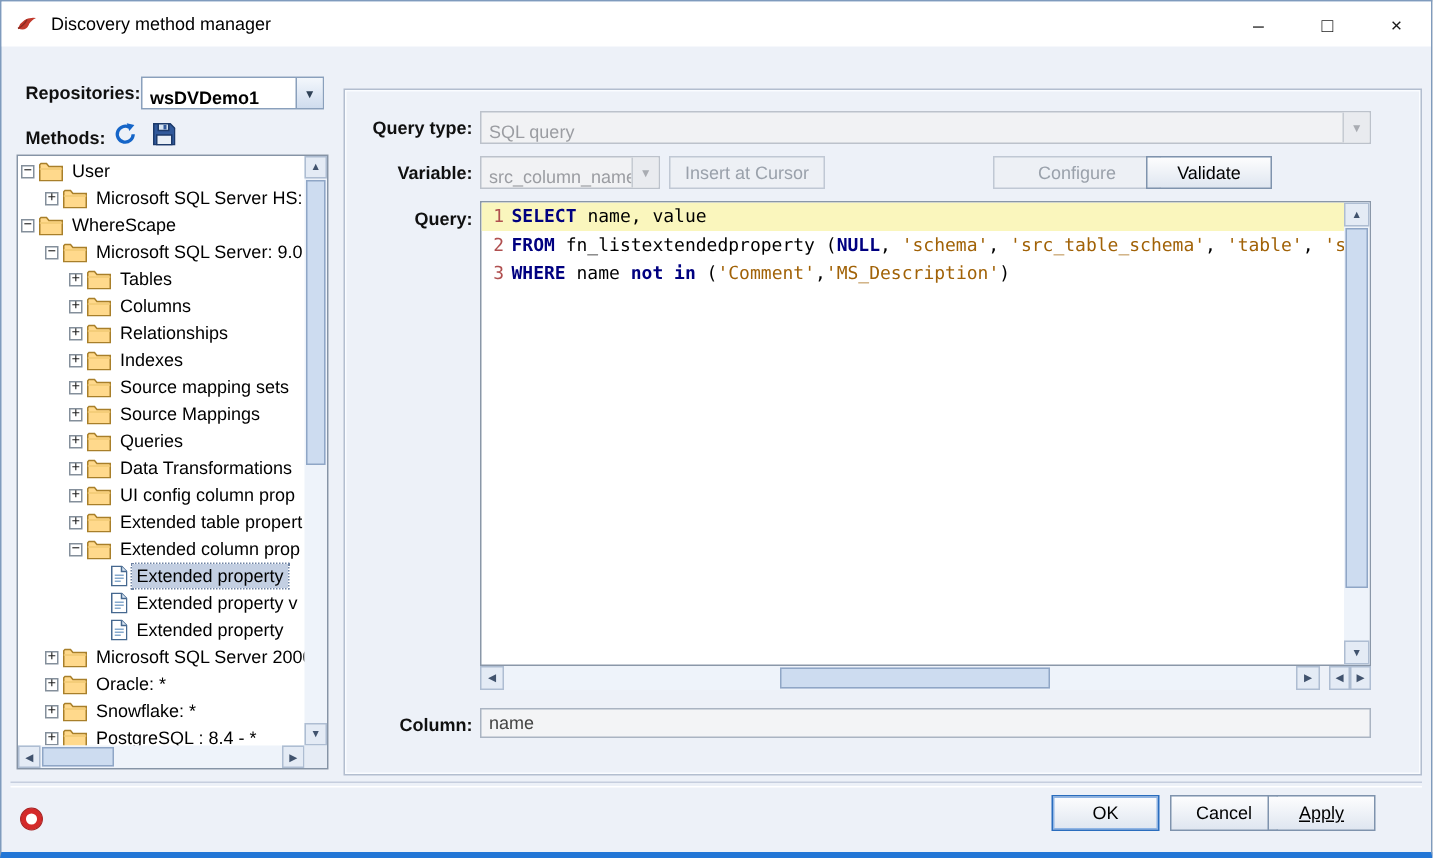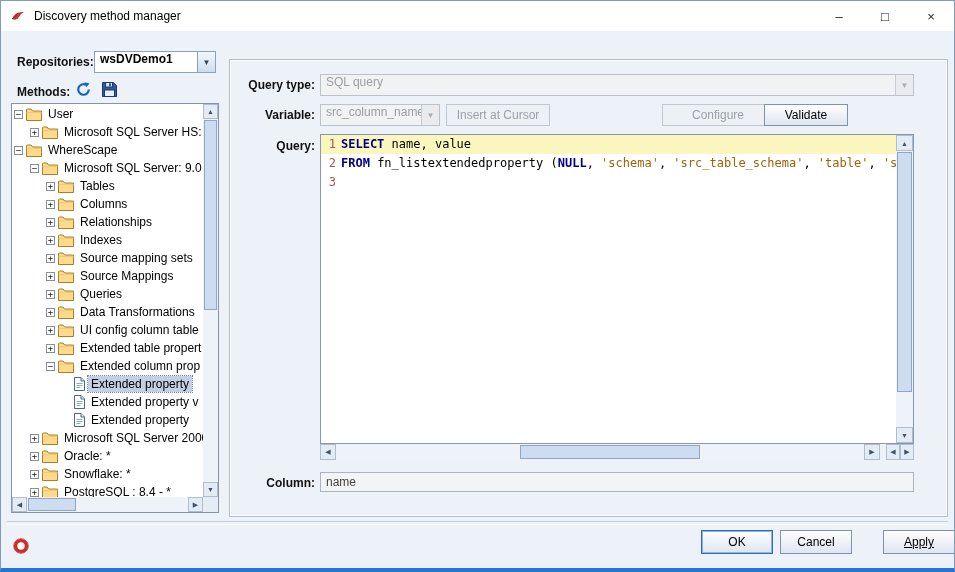--- a/index.html
+++ b/index.html
@@ -8,21 +8,21 @@
 
   
   .titlebar{position:absolute;top:0;left:0;right:0;height:30px;background:#ffffff;}
   .app-icon{position:absolute;left:9px;top:7px;width:16px;height:16px;}
   .title{position:absolute;left:33px;top:8px;font-size:12px;color:#000;}
   .win-controls{position:absolute;right:0;top:0;height:30px;display:flex;}
   .win-btn{width:46px;height:30px;display:flex;align-items:center;justify-content:center;font-size:13px;color:#1a1a1a;cursor:default;}
 
   
   .frm-label{position:absolute;font-size:12px;font-weight:bold;color:#101010;white-space:nowrap;text-align:center;}
-  .combo{position:absolute;height:22px;box-sizing:border-box;background:#fff;border:1px solid #8aa0bc;display:flex;align-items:flex-start;font-size:12px;}
+  .combo{position:absolute;height:22px;box-sizing:border-box;background:#fff;border:1px solid #8aa0bc;display:flex;align-items:flex-end;font-size:12px;}
   .combo .val{flex:1;padding:0 5px;white-space:nowrap;overflow:hidden;color:#000;}
   .combo .val.bold{font-weight:bold;}
   .combo .arrow{width:17px;align-self:stretch;border-left:1px solid #8aa0bc;background:linear-gradient(#f3f7fc,#cfdcee);display:flex;align-items:center;justify-content:center;font-size:8px;color:#2f4156;}
   .combo.disabled{background:#f1f2f4;border-color:#bcc2cb;}
   .combo.disabled .val{color:#9b9da2;}
   .combo.disabled .arrow{background:#e9ebef;border-color:#c6cbd2;color:#a9acb2;}
   .tool-icon{position:absolute;width:20px;height:20px;display:flex;align-items:center;justify-content:center;}
 
   
   .treebox{position:absolute;left:10px;top:102px;width:208px;height:410px;box-sizing:border-box;background:#fff;border:1px solid #8694a6;}
@@ -72,21 +72,21 @@
   .tok-str{color:#a16207;}
   .tok-plain{color:#000;}
   .textfield{position:absolute;left:90px;top:412px;width:594px;height:20px;box-sizing:border-box;background:#f3f4f6;border:1px solid #aab4c2;font-size:12px;color:#444;padding:2px 5px;}
 
   
   .footer-sep{position:absolute;left:6px;right:6px;top:520px;height:2px;border-top:1px solid #c6cede;border-bottom:1px solid #ffffff;}
   .status-icon{position:absolute;left:12px;top:537px;width:16px;height:16px;}
   .footer-btn{top:529px;width:72px;height:24px;position:absolute;}
   .footer-btn.ok{left:700px;border-color:#2a6dbe;box-shadow:inset 0 0 0 1px #8fb4e4;}
   .footer-btn.cancel{left:779px;}
-  .footer-btn.apply{left:882px;text-decoration:underline;}
+  .footer-btn.apply{left:844px;text-decoration:underline;}
 </style>
 </head>
 <body>
 
 <div class="window">
 
   <div class="titlebar">
     <span class="app-icon">
       <svg width="16" height="16" viewBox="0 0 16 16">
           <path d="M2 11 Q5 3 14 4 Q10 6 9 9 Q7 13 2 11 Z" fill="#c23b2e"></path>
@@ -245,21 +245,21 @@
           <span class="node-label">Data Transformations</span>
         </div>
         <div class="tree-row" style="padding-left: 34px;">
           <span class="expander">+</span>
           <span class="node-icon">
             <svg width="16" height="13" viewBox="0 0 16 13">
               <path d="M0.5 12.5 V1.8 L1.3 1 H5 L6.6 3 H15.5 V12.5 Z" fill="#ffd98c" stroke="#a87f2a"></path>
               <path d="M0.5 4.6 H15.5" stroke="#f0c873" fill="none"></path>
             </svg>
           </span>
-          <span class="node-label">UI config column table</span>
+          <span class="node-label">UI config column prop</span>
         </div>
         <div class="tree-row" style="padding-left: 34px;">
           <span class="expander">+</span>
           <span class="node-icon">
             <svg width="16" height="13" viewBox="0 0 16 13">
               <path d="M0.5 12.5 V1.8 L1.3 1 H5 L6.6 3 H15.5 V12.5 Z" fill="#ffd98c" stroke="#a87f2a"></path>
               <path d="M0.5 4.6 H15.5" stroke="#f0c873" fill="none"></path>
             </svg>
           </span>
           <span class="node-label">Extended table propert</span>
@@ -383,20 +383,21 @@
           <div class="code-line hl">
             <span class="gutter-num">1</span>
             <span class="line-text"><span class="tok-kw">SELECT</span><span class="tok-plain"> name, value</span></span>
           </div>
           <div class="code-line">
             <span class="gutter-num">2</span>
             <span class="line-text"><span class="tok-kw">FROM</span><span class="tok-plain"> fn_listextendedproperty (</span><span class="tok-kw">NULL</span><span class="tok-plain">, </span><span class="tok-str">'schema'</span><span class="tok-plain">, </span><span class="tok-str">'src_table_schema'</span><span class="tok-plain">, </span><span class="tok-str">'table'</span><span class="tok-plain">, </span><span class="tok-str">'src_</span></span>
           </div>
           <div class="code-line">
             <span class="gutter-num">3</span>
+            <span class="line-text"><span class="tok-kw">WHERE</span><span class="tok-plain"> name </span><span class="tok-kw">not in</span><span class="tok-plain"> (</span><span class="tok-str">'Comment'</span><span class="tok-plain">,</span><span class="tok-str">'MS_Description'</span><span class="tok-plain">)</span></span>
           </div>
         </div>
       <div class="sb ev">
         <div class="sb-btn up">▲</div>
         <div class="thumb" style="top:17px;height:240px;"></div>
         <div class="sb-btn down">▼</div>
       </div>
     </div>
     <div class="sb eh" style="left:90px;top:384px;width:560px;">
       <div class="sb-btn lf">◀</div>

